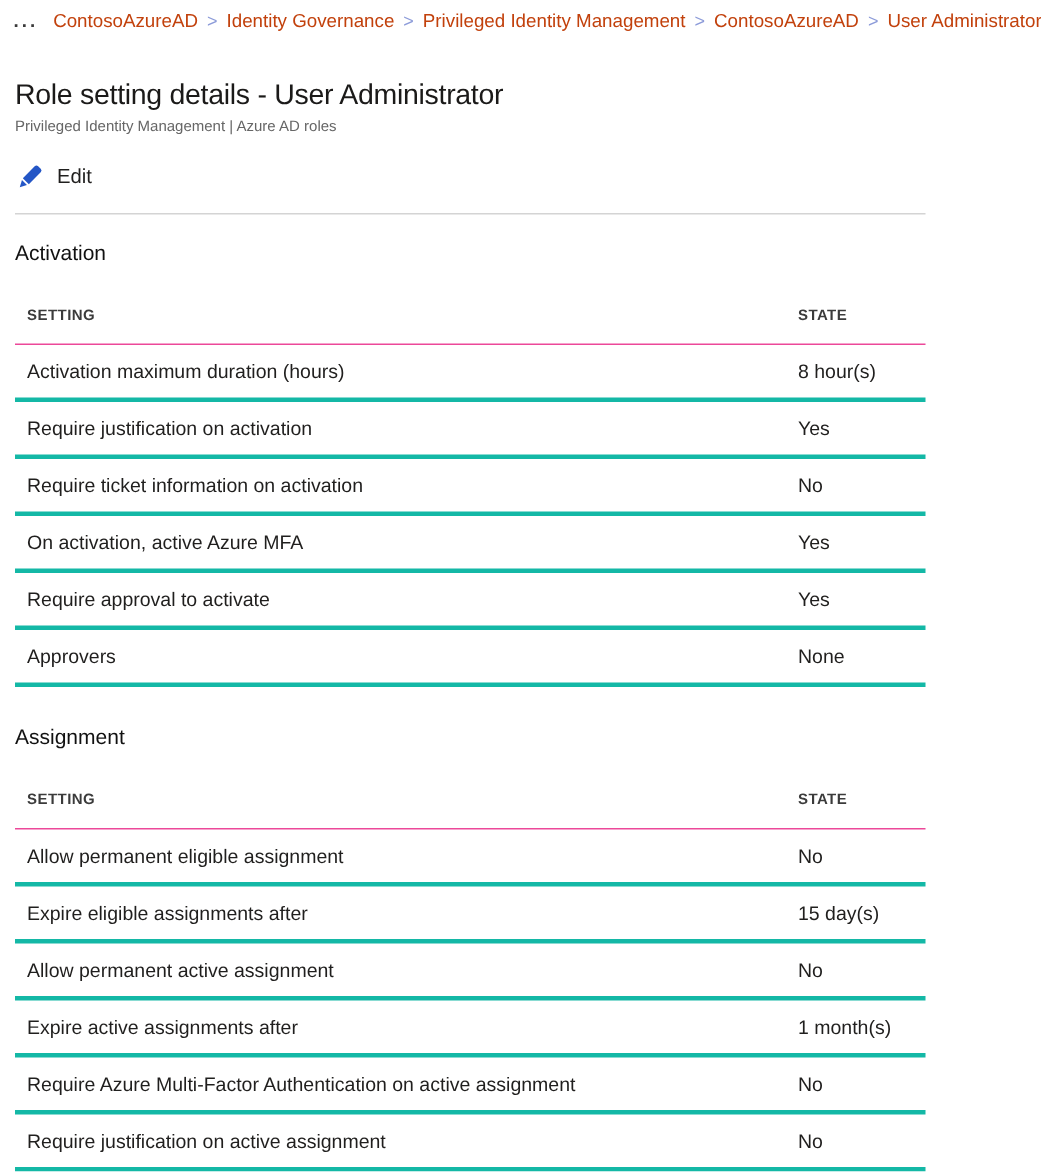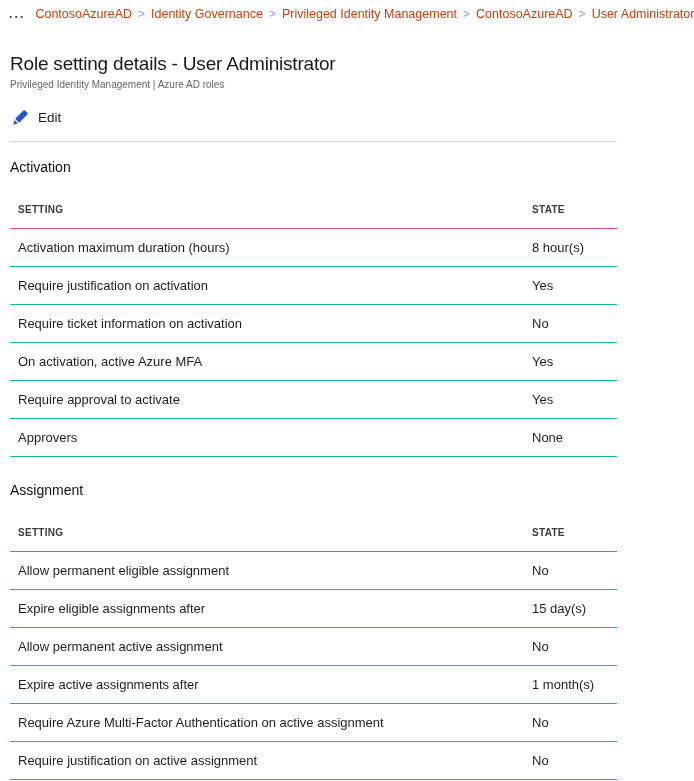--- a/index.html
+++ b/index.html
@@ -100,21 +100,21 @@
     color: #3b3b3b;
     letter-spacing: 0.3px;
     text-transform: uppercase;
   }
   .col-setting { flex: 1 1 auto; padding-left: 8px; }
   .col-state { flex: 0 0 85px; }
   .row {
     display: flex;
     align-items: center;
     height: 38px;
-    border-bottom: 1px solid #14b8a6;
+    border-bottom: 3px solid #14b8a6;
     font-size: 13px;
     color: #201f1e;
   }
   .cell-setting { flex: 1 1 auto; padding-left: 8px; }
   .cell-state { flex: 0 0 85px; }
 </style>
 </head>
 <body>
 
 <div class="page">

